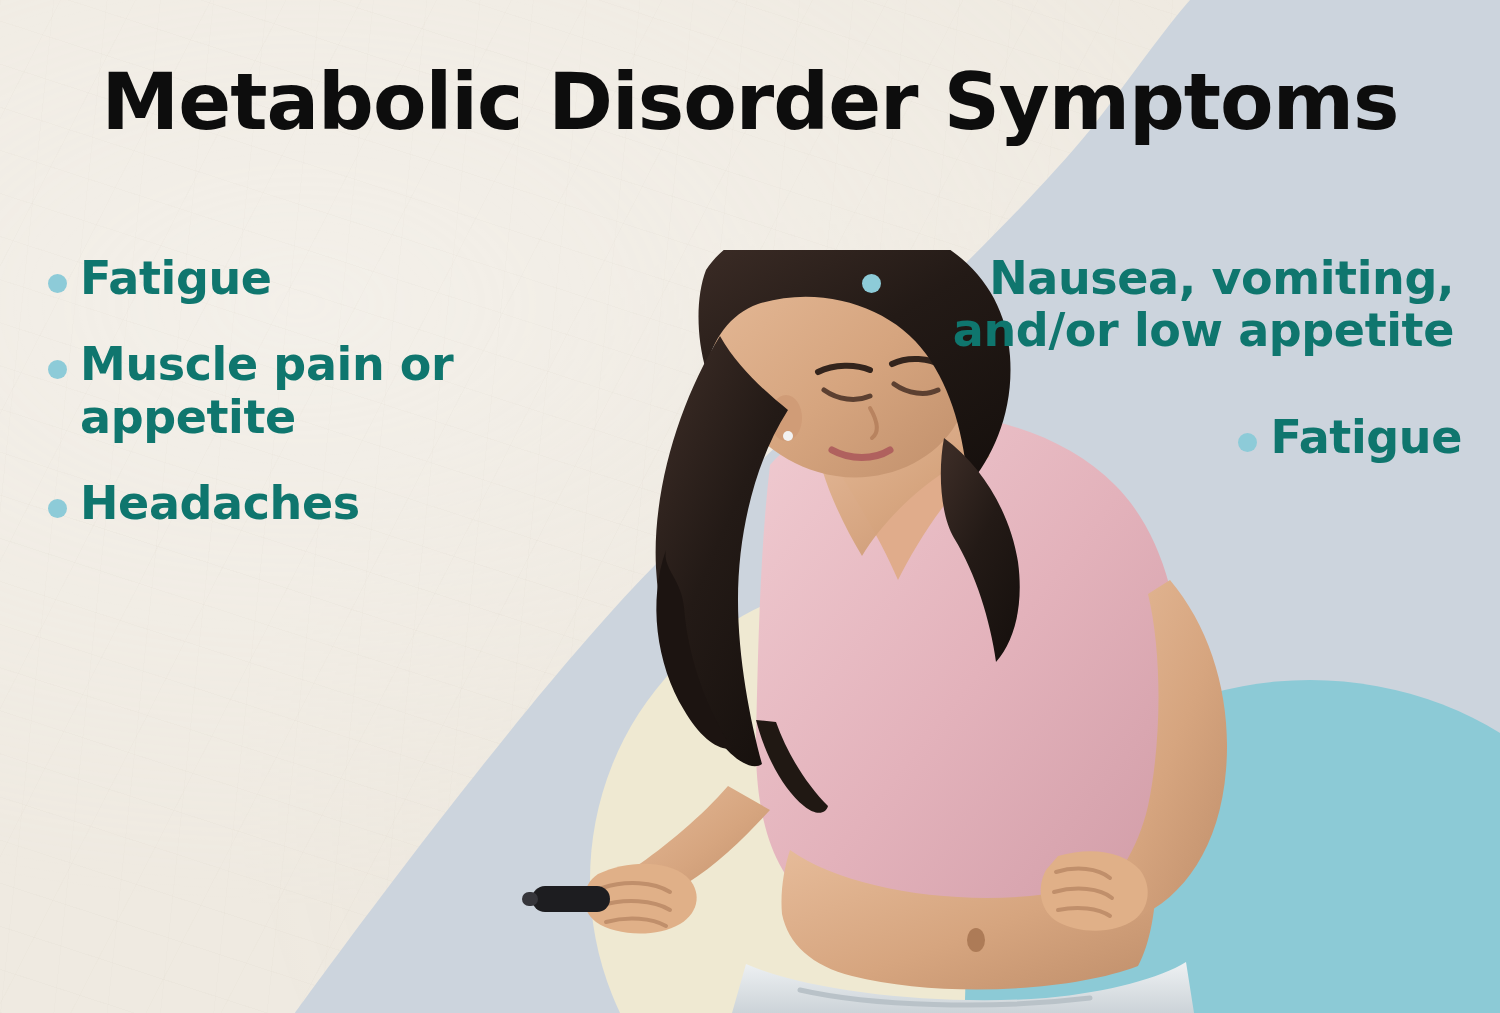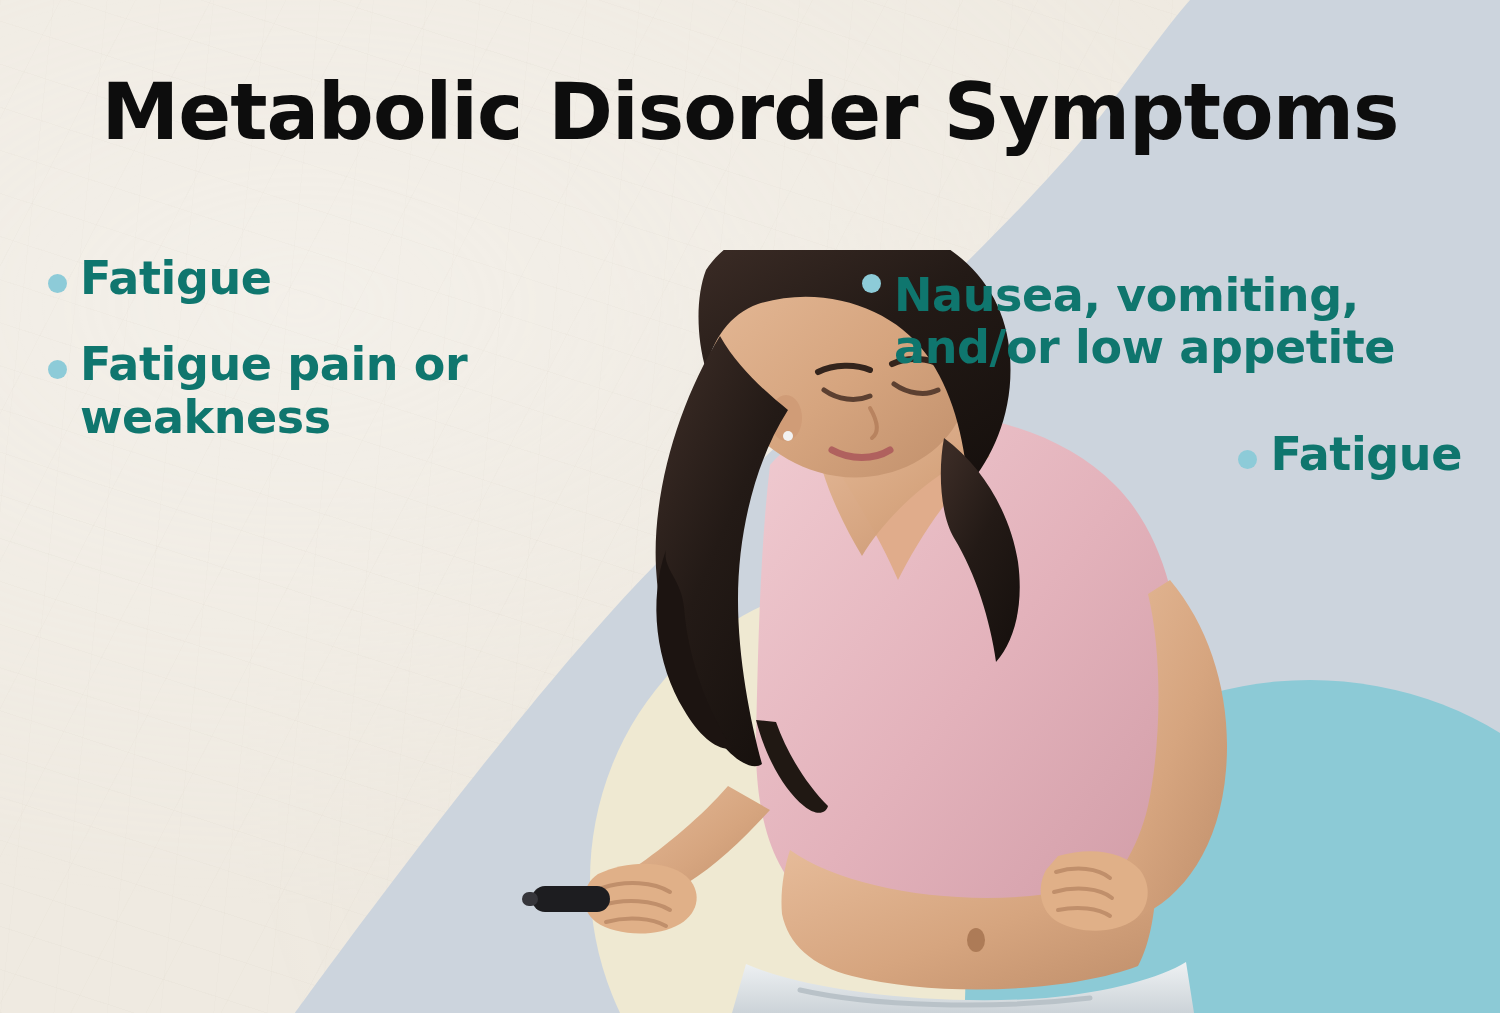--- a/index.html
+++ b/index.html
@@ -34,21 +34,21 @@
   
   .photo{
     position:absolute;
     left:470px;top:250px;
     width:820px;height:763px;
   }
 
   
   .title{
     position:absolute;
-    left:0;right:0;top:72px;
+    left:0;right:0;top:62px;
     text-align:center;
     font-size:78px;
     font-weight:bold;
     letter-spacing:-1px;
     color:#0d0d0d;
     line-height:1.05;
   }
 
   .bullets{position:absolute;}
   .bullets-left{left:48px;top:252px;width:510px;}
@@ -76,21 +76,21 @@
 
   .bullet-text{
     font-size:46px;
     font-weight:bold;
     color:#0f766e;
     line-height:1.14;
     letter-spacing:-.4px;
   }
   .bullet-text.narrow{max-width:470px;}
   .bullet-text.right-col{max-width:560px;}
-  .bullet-text.centered{text-align:left;margin-top:17px;}
+  .bullet-text.centered{text-align:right;}
 </style>
 </head>
 <body>
 
 <div id="infographic">
 
   <div class="bg-layer bg-paper"></div>
   <div class="bg-layer bg-paper-tex"></div>
 
   <svg class="bg-svg" viewBox="0 0 1500 1013" preserveAspectRatio="none">
@@ -204,23 +204,27 @@
 
   <div class="bullets bullets-left">
 
     <div class="bullet">
       <span class="dot"></span>
       <span class="bullet-text narrow">Fatigue</span>
     </div>
 
     <div class="bullet">
       <span class="dot"></span>
-      <span class="bullet-text narrow">Fatigue pain or weakness</span>
-    </div>
-
+      <span class="bullet-text narrow">Muscle pain or appetite</span>
+    </div>
+
+    <div class="bullet">
+      <span class="dot"></span>
+      <span class="bullet-text narrow">Headaches</span>
+    </div>
 
 
   </div>
 
   <div class="bullets bullets-right">
 
     <div class="bullet">
       <span class="dot"></span>
       <span class="bullet-text right-col centered">Nausea, vomiting, and/or low appetite</span>
     </div>

